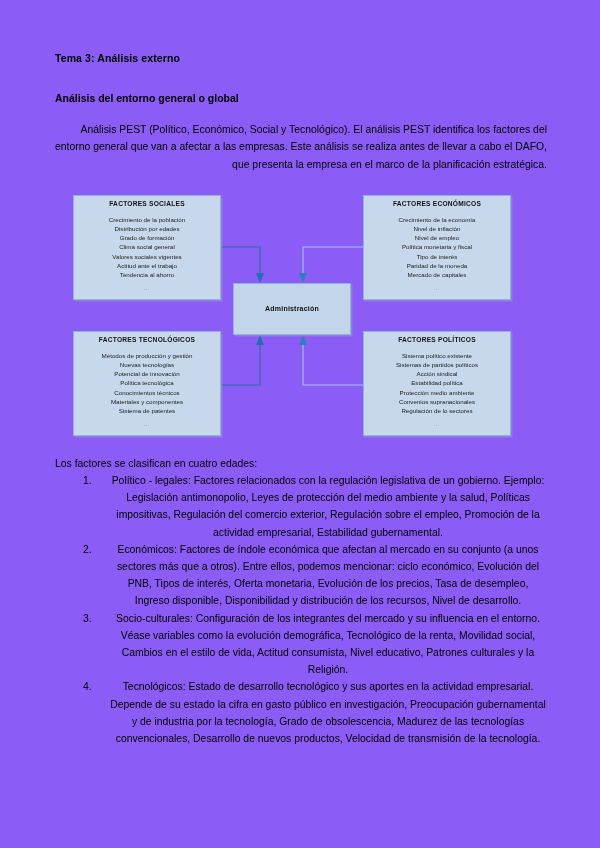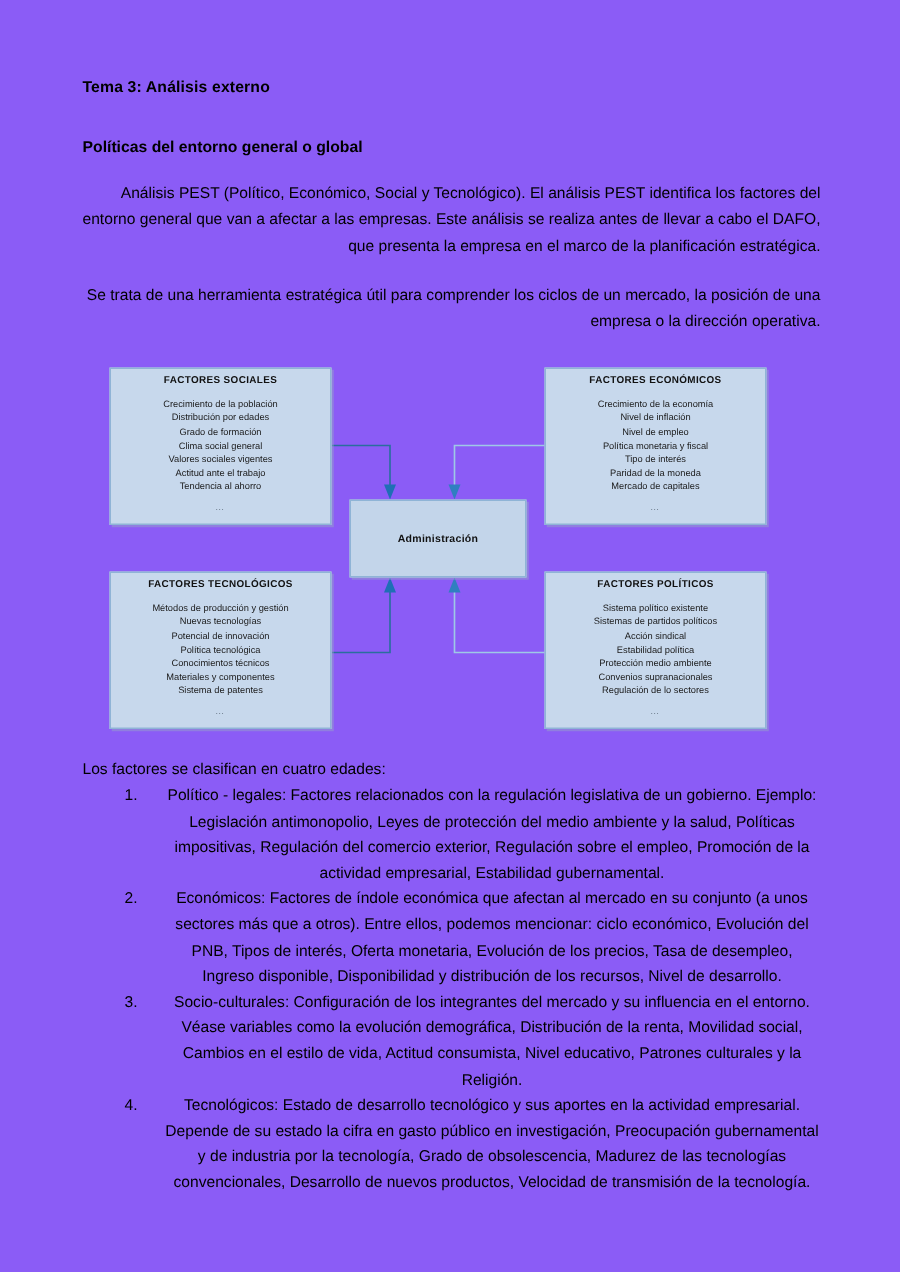--- a/index.html
+++ b/index.html
@@ -156,25 +156,24 @@
   }
 </style>
 </head>
 <body>
 
 <div class="page">
   <div class="content">
 
     <h1 class="doc-title">Tema 3: Análisis externo</h1>
 
-    <h2 class="section-head">Políticas del entorno general o global</h2>
+    <h2 class="section-head">Análisis del entorno general o global</h2>
 
     <p class="para">Análisis PEST (Político, Económico, Social y Tecnológico). El análisis PEST identifica los factores del entorno general que van a afectar a las empresas. Este análisis se realiza antes de llevar a cabo el DAFO, que presenta la empresa en el marco de la planificación estratégica.</p>
 
-    <p class="para">Se trata de una herramienta estratégica útil para comprender los ciclos de un mercado, la posición de una empresa o la dirección operativa.</p>
 
     <div class="diagram">
 
       <svg class="svg-connectors" viewBox="0 0 492 258">
 
         <path d="M166,58 L205,58 L205,86" fill="none" stroke="#2a6e9e" stroke-width="1.1"></path>
         <polygon points="205,94 201,84 209,84" fill="#1f6fb5"></polygon>
 
         <path d="M308,58 L248,58 L248,86" fill="none" stroke="#9ec8e6" stroke-width="1.1"></path>
         <polygon points="248,94 244,84 252,84" fill="#2f7fc0"></polygon>
@@ -246,18 +245,18 @@
         <span class="center-label">Administración</span>
       </div>
 
     </div>
 
     <p class="intro-line">Los factores se clasifican en cuatro edades:</p>
 
     <ol class="blocks">
       <li>Político - legales: Factores relacionados con la regulación legislativa de un gobierno. Ejemplo: Legislación antimonopolio, Leyes de protección del medio ambiente y la salud, Políticas impositivas, Regulación del comercio exterior, Regulación sobre el empleo, Promoción de la actividad empresarial, Estabilidad gubernamental.</li>
       <li>Económicos: Factores de índole económica que afectan al mercado en su conjunto (a unos sectores más que a otros). Entre ellos, podemos mencionar: ciclo económico, Evolución del PNB, Tipos de interés, Oferta monetaria, Evolución de los precios, Tasa de desempleo, Ingreso disponible, Disponibilidad y distribución de los recursos, Nivel de desarrollo.</li>
-      <li>Socio-culturales: Configuración de los integrantes del mercado y su influencia en el entorno. Véase variables como la evolución demográfica, Distribución de la renta, Movilidad social, Cambios en el estilo de vida, Actitud consumista, Nivel educativo, Patrones culturales y la Religión.</li>
+      <li>Socio-culturales: Configuración de los integrantes del mercado y su influencia en el entorno. Véase variables como la evolución demográfica, Tecnológico de la renta, Movilidad social, Cambios en el estilo de vida, Actitud consumista, Nivel educativo, Patrones culturales y la Religión.</li>
       <li>Tecnológicos: Estado de desarrollo tecnológico y sus aportes en la actividad empresarial. Depende de su estado la cifra en gasto público en investigación, Preocupación gubernamental y de industria por la tecnología, Grado de obsolescencia, Madurez de las tecnologías convencionales, Desarrollo de nuevos productos, Velocidad de transmisión de la tecnología.</li>
     </ol>
 
   </div>
 </div>
 
 </body></html>

